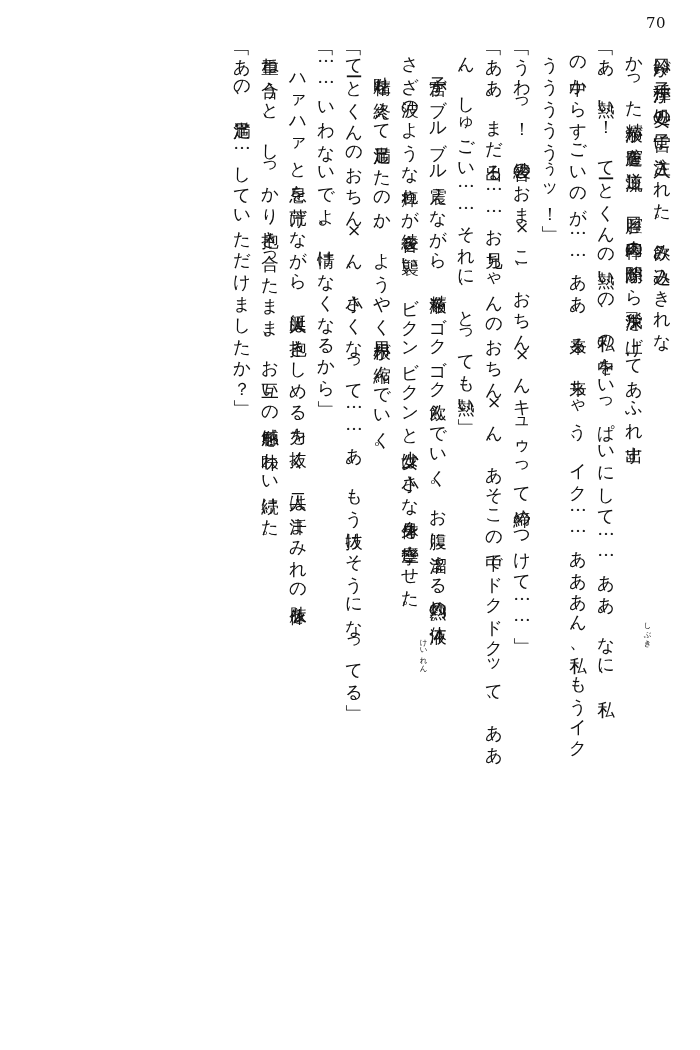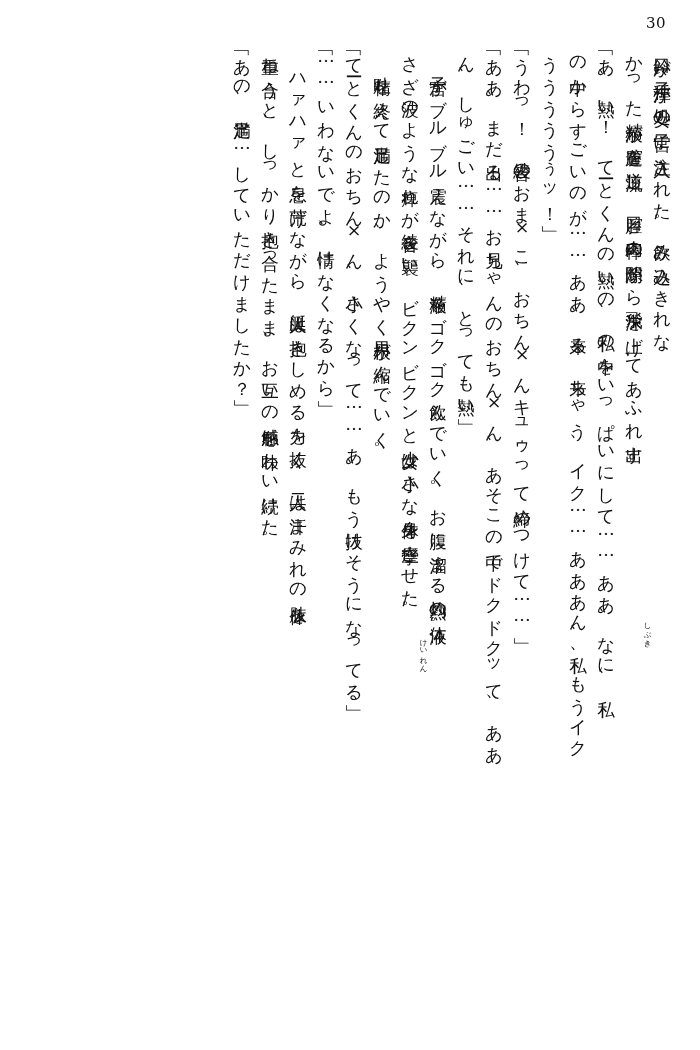--- a/index.html
+++ b/index.html
@@ -62,21 +62,21 @@
     text-orientation: upright;
     letter-spacing: 0px;
     color: #111111;
   }
 </style>
 </head>
 <body>
 
 <div class="page">
 
-  <div class="page-number">30</div>
+  <div class="page-number">70</div>
 
   <div class="text-block">
     <div class="vline">鈴口が子種汁が処女の子宮に注入された。飲み込みきれな</div>
     <div class="vline">かった精液が膣道を逆流し、膣口と肉棒の隙間から飛沫を上げてあふれ出す。</div>
     <div class="vline">「あ、熱い！　てーとくんの熱いの、私の中をいっぱいにして……ああ、なに、私</div>
     <div class="vline">の中からすごいのが……ああ、来る、来ちゃう、イク……あああん、私、もうイク</div>
     <div class="vline">うううううぅッ！」</div>
     <div class="vline">「うわっ！　綾音のおま×こ、おちん×んキュゥって締めつけて……」</div>
     <div class="vline">「ああ、まだ出る……お兄ちゃんのおちん×ん、あそこの中でドクドクッて、ああ</div>
     <div class="vline">ん、しゅごい……それに、とっても熱い」</div>

